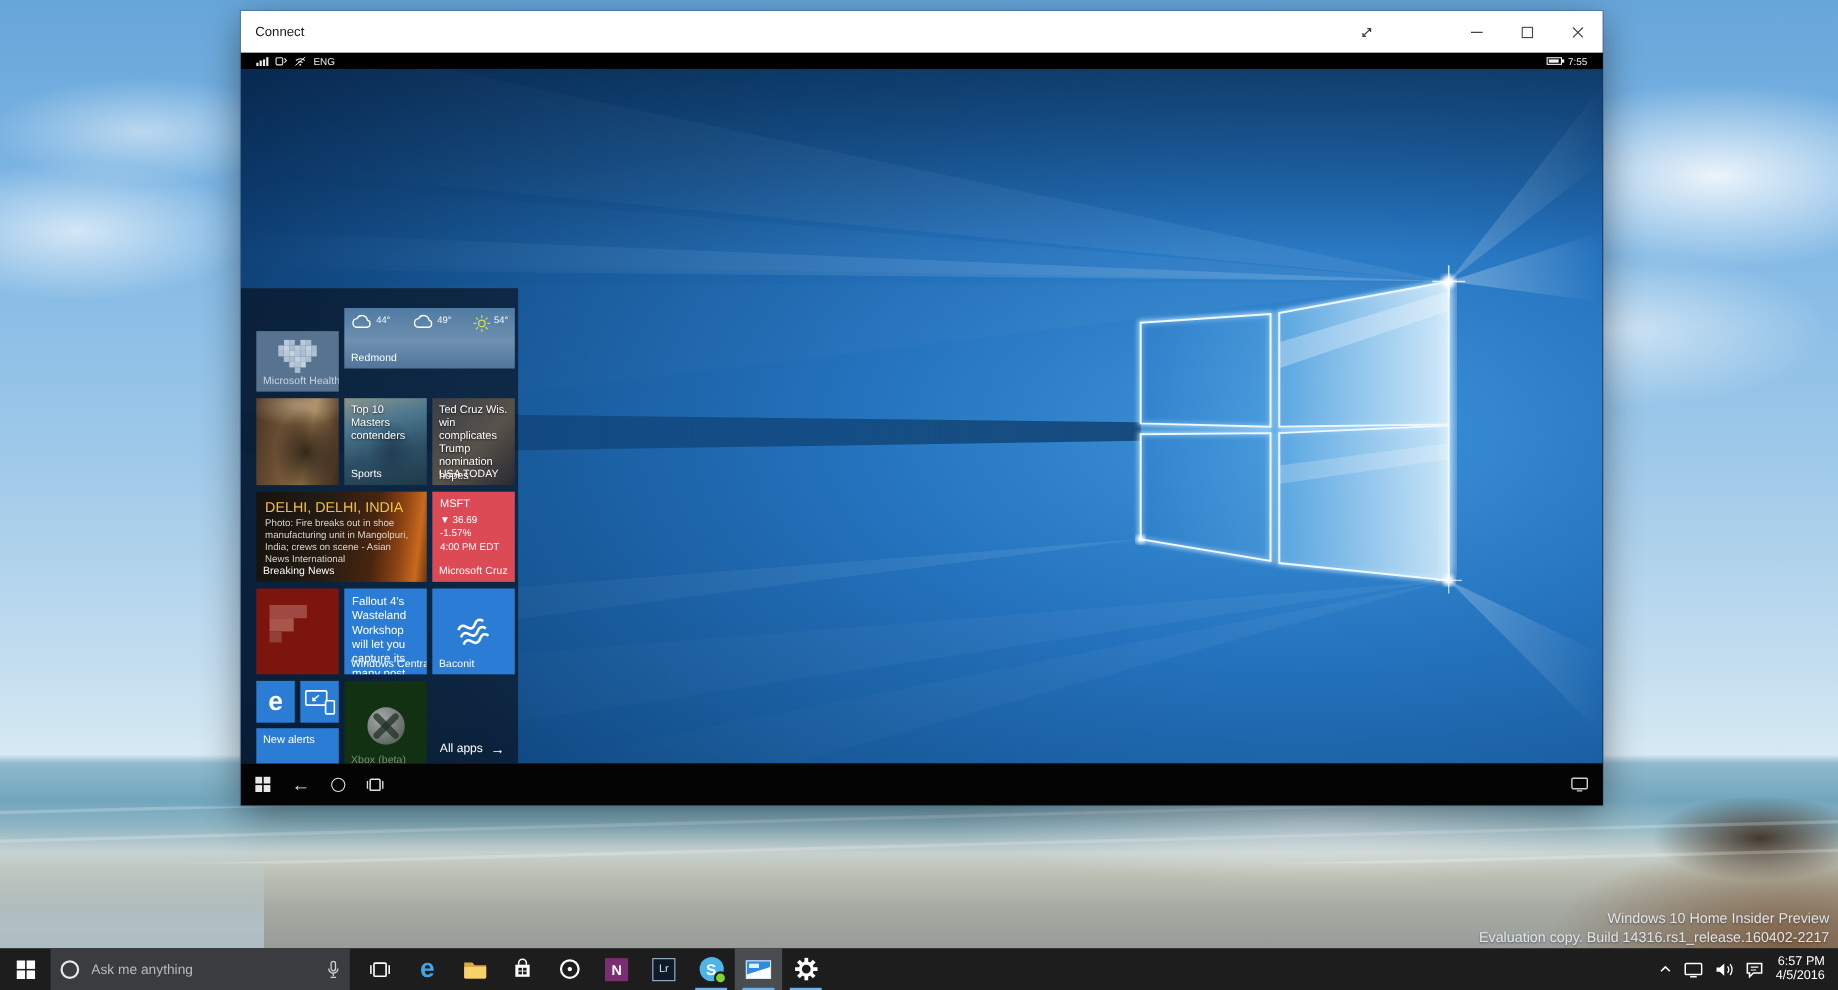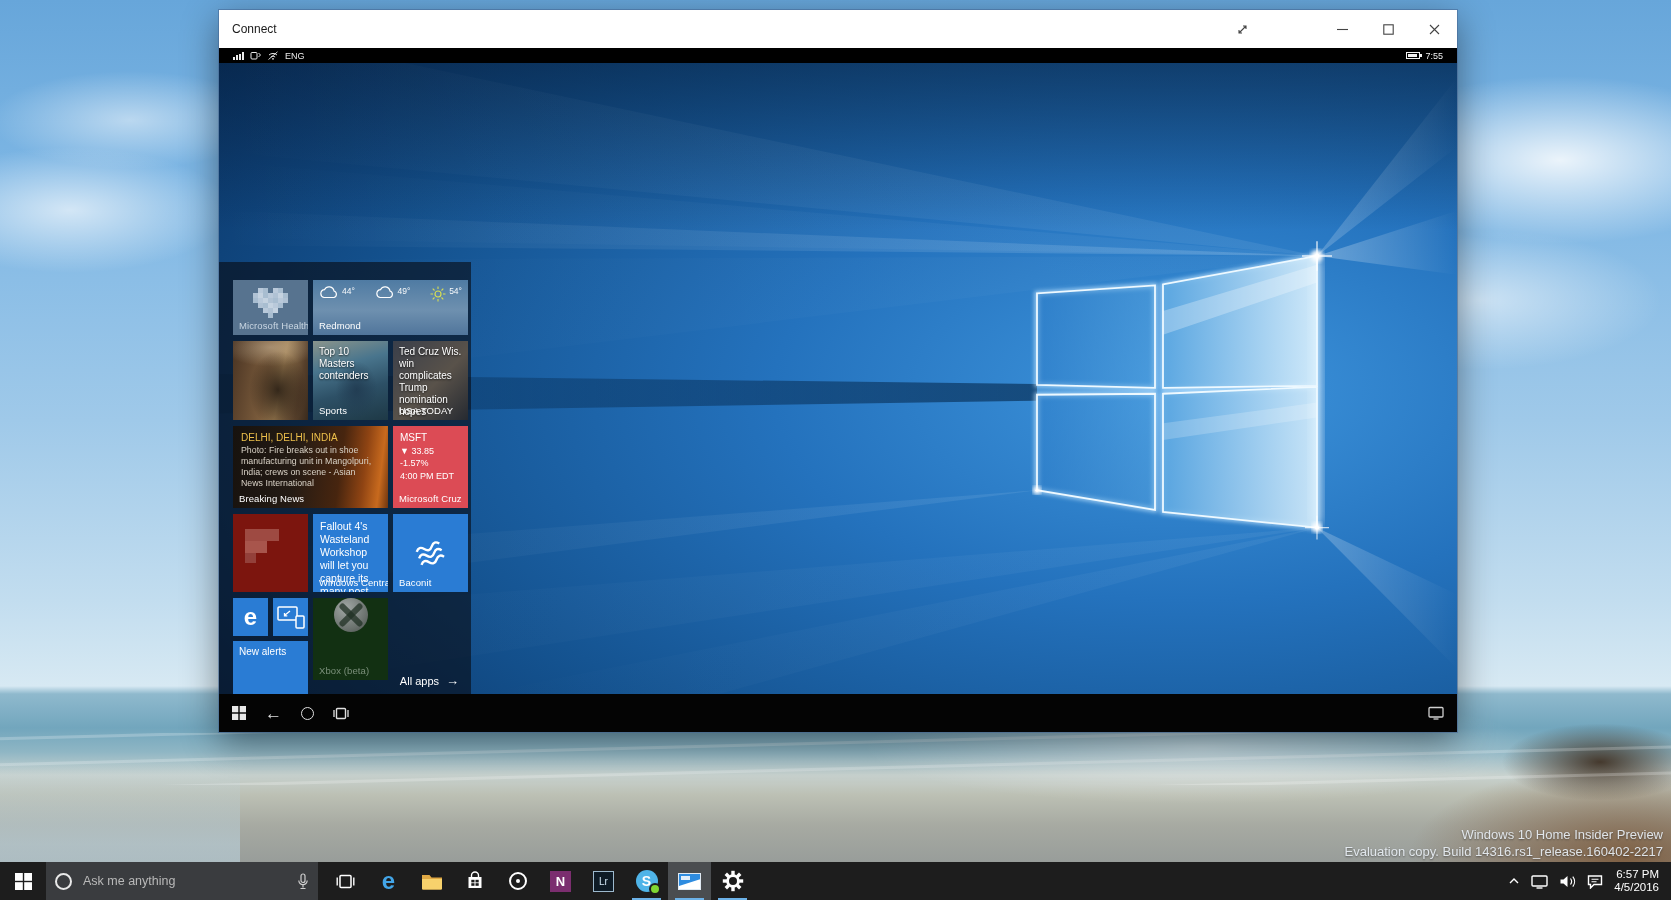--- a/index.html
+++ b/index.html
@@ -56,21 +56,21 @@
   
   .start-panel{position:absolute;left:0;top:199px;bottom:0;width:252px;background:rgba(8,12,19,.62);}
   .tiles{position:absolute;left:14px;top:18px;width:235px;}
   .trow{display:flex;gap:5px;margin-bottom:6px;}
   .tile{position:relative;width:75px;overflow:hidden;color:#fff;flex:0 0 auto;}
   .tile.w2{width:155px;}
   .r1 .tile{height:55px;} .r2 .tile{height:79px;} .r3 .tile{height:82px;} .r4 .tile{height:78px;}
   .r5{height:82px;} .r5 .tile{height:82px;}
   .tlabel{position:absolute;left:6px;bottom:4px;font-size:9.5px;letter-spacing:.1px;white-space:nowrap;}
 
-  .t-health{background:rgba(95,124,152,.9);}
+  .t-health{background:rgba(95,124,152,.9);margin-top:21px;}
   .pixheart{position:absolute;left:20px;top:8px;width:5px;height:5px;background:transparent;
     box-shadow:5px 0 #b9c9da,10px 0 #a8bdd0,20px 0 #b9c9da,25px 0 #a8bdd0,
       0 5px #b0c2d4,5px 5px #c4d2e0,10px 5px #a8bdd0,15px 5px #b9c9da,20px 5px #b0c2d4,25px 5px #c4d2e0,30px 5px #a8bdd0,
       0 10px #a8bdd0,5px 10px #b9c9da,10px 10px #c4d2e0,15px 10px #b0c2d4,20px 10px #a8bdd0,25px 10px #b9c9da,30px 10px #b0c2d4,
       5px 15px #b0c2d4,10px 15px #a8bdd0,15px 15px #c4d2e0,20px 15px #b9c9da,25px 15px #a8bdd0,
       10px 20px #b9c9da,15px 20px #b0c2d4,20px 20px #c4d2e0,15px 25px #a8bdd0;}
   .t-health .tlabel{color:#c9d6e2;}
 
   .t-weather{background:linear-gradient(180deg,#4f7ba3,#6e90af 55%,#50759b);}
   .forecast{display:flex;justify-content:space-between;padding:6px 6px 0 6px;}
@@ -82,38 +82,38 @@
     radial-gradient(60px 24px at 50% 8%, rgba(235,220,190,.4), rgba(235,220,190,0) 80%),
     linear-gradient(100deg,#4a3423,#7b5c3c 45%,#9a7a50 62%,#57402b 85%,#3a2b1d 100%);}
   .t-sports{background:
     radial-gradient(26px 36px at 58% 62%, rgba(32,58,80,.85), rgba(32,58,80,0) 80%),
     linear-gradient(165deg,#8a948c 0%,#49758d 32%,#2d5066 62%,#1e3946 100%);}
   .t-usat{background:linear-gradient(135deg,#3a3f4a,#59524a 55%,#262a31);}
   .headline{position:relative;padding:5px 6px 0 6px;font-size:10px;line-height:12px;
     text-shadow:0 1px 2px rgba(0,0,0,.75);}
 
   .t-break{background:linear-gradient(97deg,#17120e 0%,#241b14 40%,#47250f 68%,#8f4413 83%,#c86a1e 93%,#6f350f 100%);}
-  .bn-title{padding:6px 8px 2px 8px;font-size:10px;color:#eec04b;}
+  .bn-title{padding:6px 8px 2px 8px;font-size:13px;color:#eec04b;}
   .bn-body{padding:0 14px 0 8px;font-size:8.8px;line-height:11px;color:#d9d2c6;}
 
   .t-msft{background:#dc4b55;}
   .stock{padding:6px 0 0 7px;font-size:9px;line-height:12.5px;}
   .stock .sym{font-size:10px;}
 
   .t-flip{background:#7c150e;}
   .fliplogo{position:absolute;left:12px;top:15px;width:34px;height:34px;}
   .fliplogo i{position:absolute;display:block;}
   .fliplogo .f1{left:0;top:0;width:34px;height:12px;background:#9e4a42;}
   .fliplogo .f2{left:0;top:12px;width:22px;height:12px;background:#a8554c;}
   .fliplogo .f3{left:0;top:24px;width:11px;height:10px;background:#93403a;}
 
   .t-wc{background:#2a7cd4;}
   .wc-head{padding:6px 7px 0 7px;font-size:10.5px;line-height:13px;}
   .t-bacon{background:#2a7cd4;display:flex;align-items:center;justify-content:center;}
-  .t-xbox{background:#123012;display:flex;justify-content:center;}
+  .t-xbox{background:#123012;display:flex;align-items:center;justify-content:center;}
   .xsphere{width:34px;height:34px;border-radius:50%;position:relative;
     background:radial-gradient(circle at 35% 30%,#a2a8a6,#6a716d 65%,#474d4a);}
   .xsphere::before,.xsphere::after{content:"";position:absolute;left:2px;top:14px;width:30px;height:6px;border-radius:3px;
     background:rgba(32,48,36,.75);}
   .xsphere::before{transform:rotate(45deg);}
   .xsphere::after{transform:rotate(-45deg);}
   .t-xbox .tlabel{color:rgba(190,205,190,.6);}
 
   .t-alarm{background:#2a7cd4;}
   .alarm-time{padding:6px 0 0 7px;font-size:14px;font-weight:700;}
@@ -372,21 +372,21 @@
 
           <div class="trow r3">
             <div class="tile w2 t-break">
               <div class="bn-title">DELHI, DELHI, INDIA</div>
               <div class="bn-body">Photo: Fire breaks out in shoe manufacturing unit in Mangolpuri, India; crews on scene - Asian News International</div>
               <span class="tlabel">Breaking News</span>
             </div>
             <div class="tile t-msft">
               <div class="stock">
                 <div class="sym">MSFT</div>
-                <div><em>▼</em> <em>33.85</em></div>
+                <div><em>▼</em> <em>36.69</em></div>
                 <div>-1.57%</div>
                 <div>4:00 PM EDT</div>
               </div>
               <span class="tlabel">Microsoft Cruz</span>
             </div>
           </div>
 
           <div class="trow r4">
             <div class="tile t-flip">
               <span class="fliplogo">

